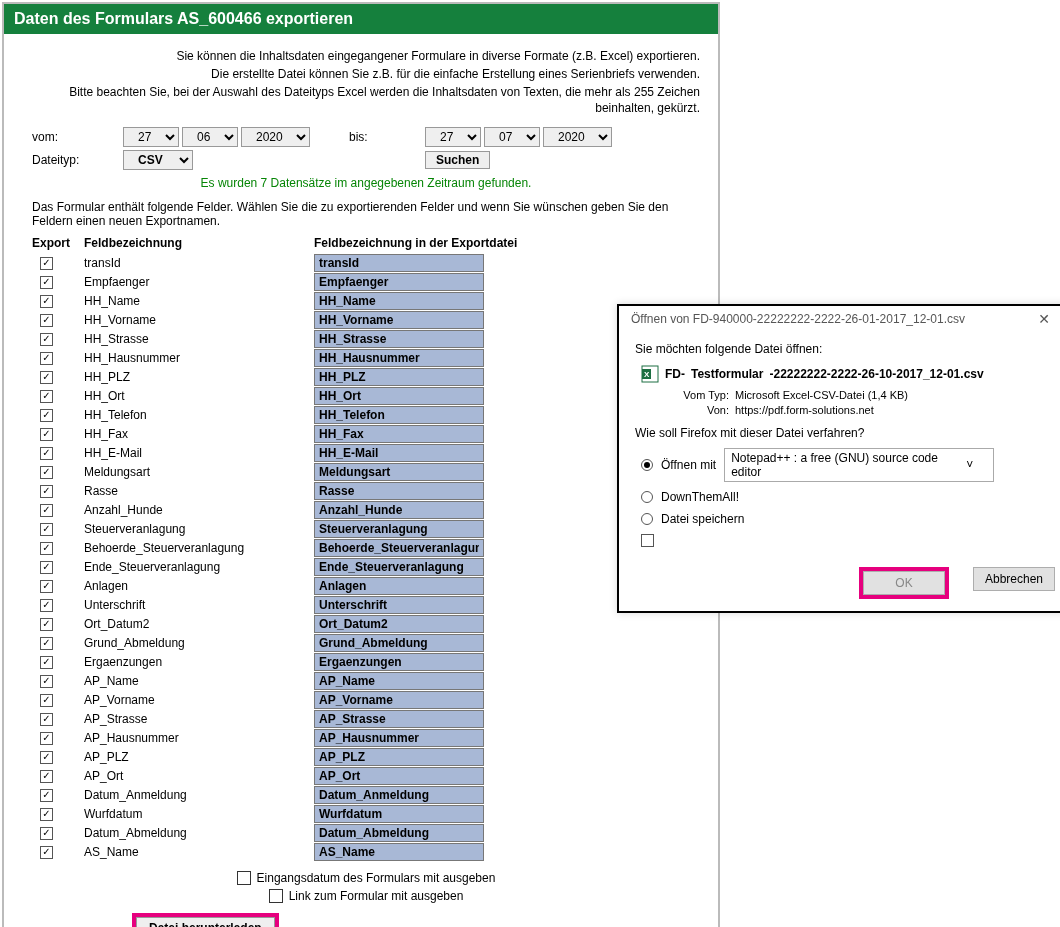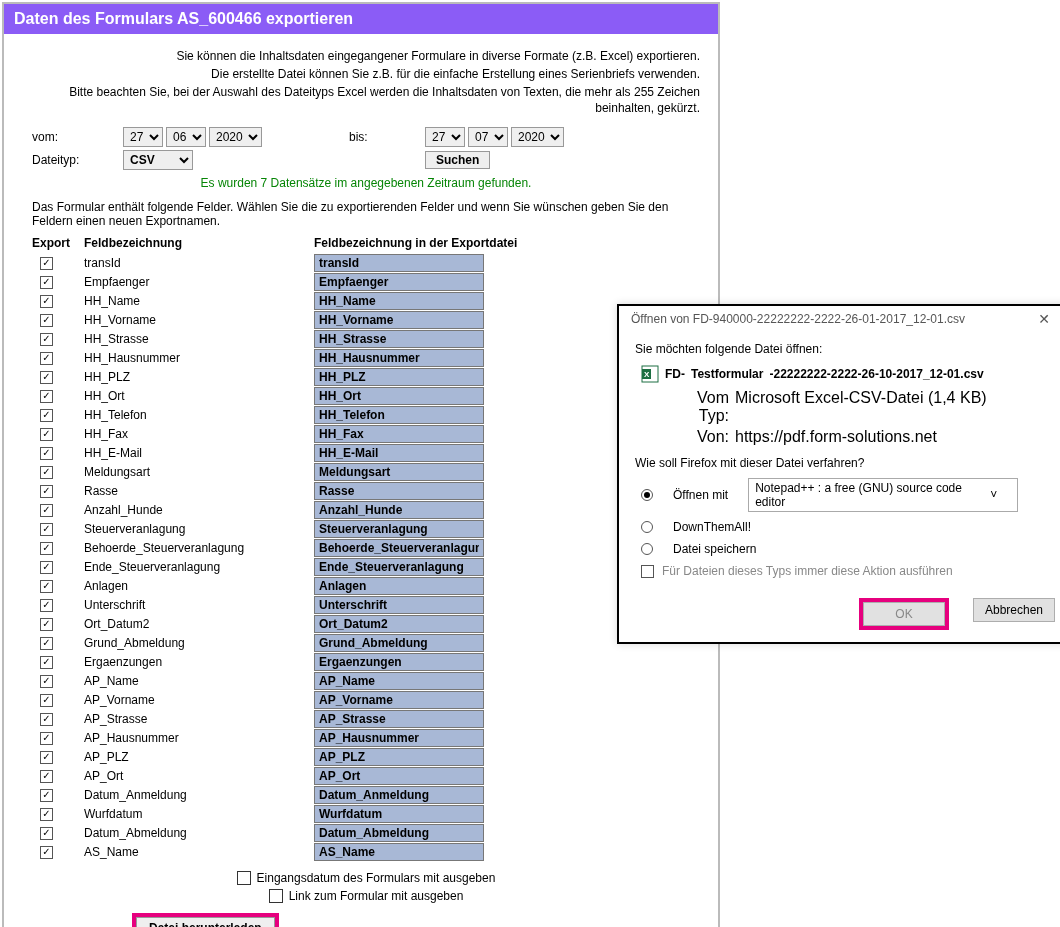--- a/index.html
+++ b/index.html
@@ -1,25 +1,25 @@
 <!DOCTYPE html>
 <html><head>
   <meta charset="utf-8">
   <style>
     * { box-sizing: border-box; margin: 0; padding: 0; }
     body { font-family: Arial, Helvetica, sans-serif; font-size: 12px; background: #fff; position: relative; width: 1060px; height: 927px; }
     .main-panel { width: 718px; border: 2px solid #bbb; position: absolute; top: 2px; left: 2px; }
-    .header { background: #8b5cf6; color: #fff; font-size: 16px; font-weight: bold; padding: 6px 10px; }
+    .header { background: #15803d; color: #fff; font-size: 16px; font-weight: bold; padding: 6px 10px; }
     .content { padding: 14px 18px 14px 28px; }
     .intro { font-size: 12px; line-height: 1.4; margin-bottom: 10px; color: #000; }
     .intro p { margin-bottom: 1px; text-align: right; }
     .filters { display: grid; grid-template-columns: 85px 220px 70px 220px; gap: 3px 6px; align-items: center; font-size: 12px; }
     .filters label { font-size: 12px; }
     .date-group { display: flex; gap: 3px; align-items: center; }
-    select { font-size: 12px; padding: 1px 2px; border: 1px solid #999; background: #efefef; }
+    select { font-size: 12px; padding: 1px 10px; border: 1px solid #999; background: #efefef; }
     .filetype-sel { width: 70px; font-weight: bold; }
     .btn-suchen { font-size: 12px; padding: 1px 10px; background: #efefef; border: 1px solid #999; font-weight: bold; }
     .result-msg { text-align: center; color: #068506; font-size: 12px; margin: 6px 0 10px; }
     .field-expl { font-size: 12px; margin-bottom: 8px; }
     .tbl-head { display: grid; grid-template-columns: 52px 230px 240px; font-weight: bold; font-size: 12px; margin-bottom: 3px; }
     .row { display: grid; grid-template-columns: 52px 230px 240px; align-items: center; height: 19px; }
     .chk { width: 13px; height: 13px; border: 1px solid #555; display: inline-flex; align-items: center; justify-content: center; margin-left: 8px; font-size: 10px; line-height: 1; color: #000; }
     .field-label { font-size: 12px; }
     .field-input { background: #a8b8d6; border: 1px solid #777; font-size: 12px; font-weight: bold; padding: 1px 4px; height: 18px; }
     .options { margin: 10px 0 10px 0; text-align: center; }
@@ -28,25 +28,25 @@
     .download-wrap { display: inline-block; border: 4px solid #e6007e; margin-left: 100px; }
     .btn-download { font-size: 12px; padding: 3px 12px; background: #efefef; border: 1px solid #999; font-weight: bold; }
     
     .dialog { position: absolute; left: 617px; top: 304px; width: 452px; background: #fff; border: 2px solid #000000; box-shadow: 0 0 8px rgba(0,0,0,0.15); font-family: 'Segoe UI', Tahoma, sans-serif; }
     .dlg-titlebar { display: flex; justify-content: space-between; align-items: center; padding: 5px 8px 5px 12px; color: #555; font-size: 12px; }
     .dlg-close { width: 30px; text-align: center; font-size: 14px; color: #555; }
     .dlg-body { padding: 10px 16px 12px 16px; font-size: 12px; }
     .dlg-q { font-size: 12px; margin-bottom: 9px; }
     .file-line { display: flex; align-items: center; gap: 6px; font-size: 12px; font-weight: bold; margin-bottom: 6px; margin-left: 6px; }
     .file-icon { display: inline-flex; width: 18px; height: 18px; }
-    .meta { margin-left: 32px; font-size: 16px; margin-bottom: 10px; }
+    .meta { margin-left: 32px; font-size: 11px; margin-bottom: 10px; }
     .meta-row { display: flex; margin-bottom: 3px; }
     .meta-lbl { width: 62px; text-align: right; margin-right: 6px; }
     .how { font-size: 12px; margin-bottom: 8px; }
-    .radio-row { display: flex; align-items: center; gap: 20px; margin-bottom: 8px; margin-left: 6px; }
+    .radio-row { display: flex; align-items: center; gap: 8px; margin-bottom: 8px; margin-left: 6px; }
     .radio { width: 12px; height: 12px; border: 1px solid #555; border-radius: 50%; display: inline-flex; align-items: center; justify-content: center; }
     .radio.checked::after { content: ""; width: 6px; height: 6px; border-radius: 50%; background: #000; display: block; }
     .app-select { border: 1px solid #aaa; padding: 2px 20px 2px 6px; width: 270px; font-size: 12px; background: #fff; display: inline-flex; justify-content: space-between; align-items: center; }
     .chk-sq { width: 13px; height: 13px; border: 1px solid #555; display: inline-block; }
     .always-row { display: flex; align-items: center; gap: 8px; margin-left: 6px; margin-top: 4px; color: #888; }
     .dlg-buttons { display: flex; justify-content: flex-end; gap: 24px; padding: 8px 12px 12px; }
     .ok-wrap { border: 4px solid #e6007e; }
     .dlg-btn { width: 82px; height: 24px; background: #e1e1e1; border: 1px solid #adadad; font-size: 12px; }
     .dlg-btn.ok { color: #888; }
   </style>
@@ -317,21 +317,20 @@
     <div class="radio-row">
       <span class="radio"></span>
       <span>DownThemAll!</span>
     </div>
     <div class="radio-row">
       <span class="radio"></span>
       <span>Datei speichern</span>
     </div>
     <div class="always-row">
       <span class="chk-sq"></span>
-      <span>Für Dateien dieses Typs immer diese Aktion ausführen</span>
     </div>
   </div>
   <div class="dlg-buttons">
     <span class="ok-wrap">
       <button class="dlg-btn ok">OK</button>
     </span>
     <button class="dlg-btn">Abbrechen</button>
   </div>
 </div>
 

